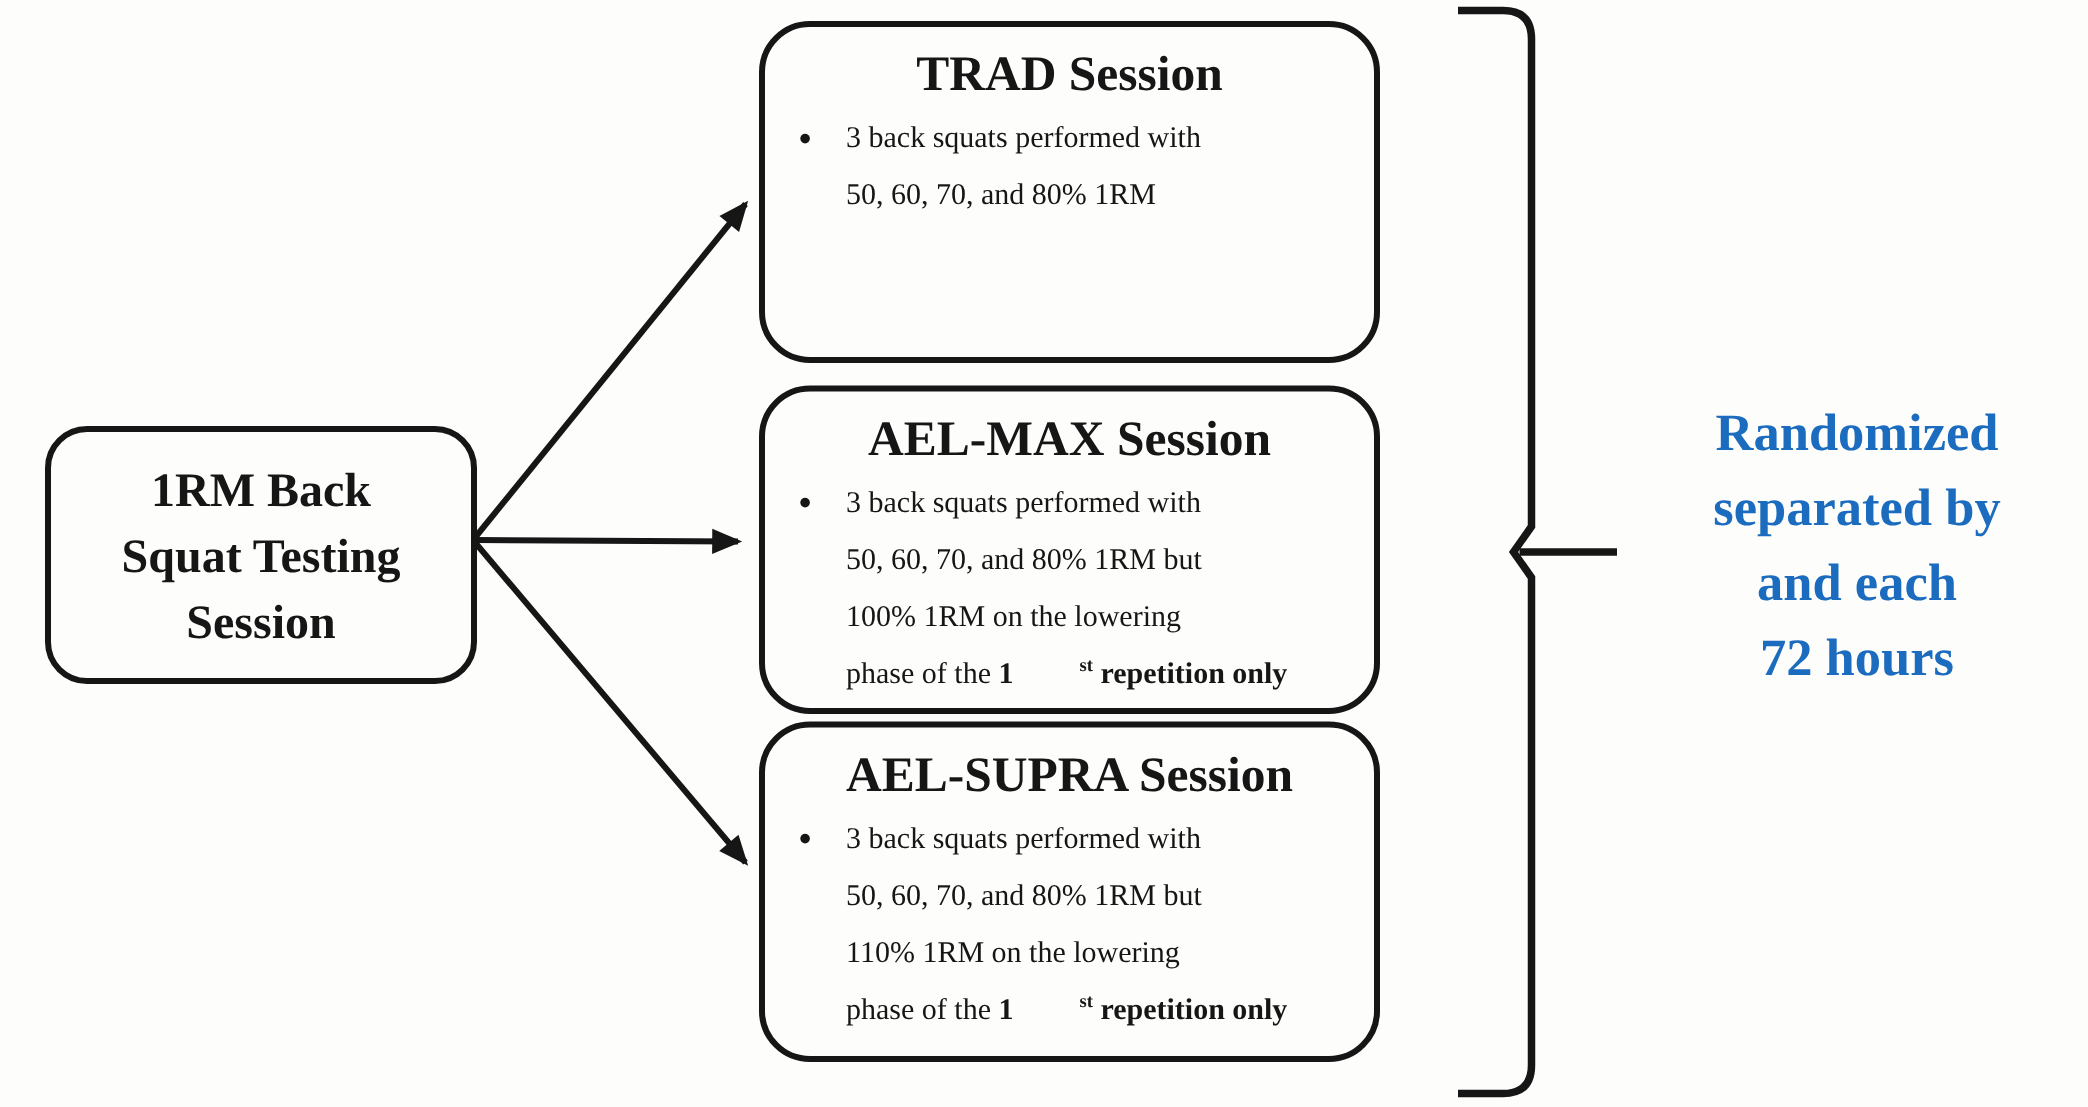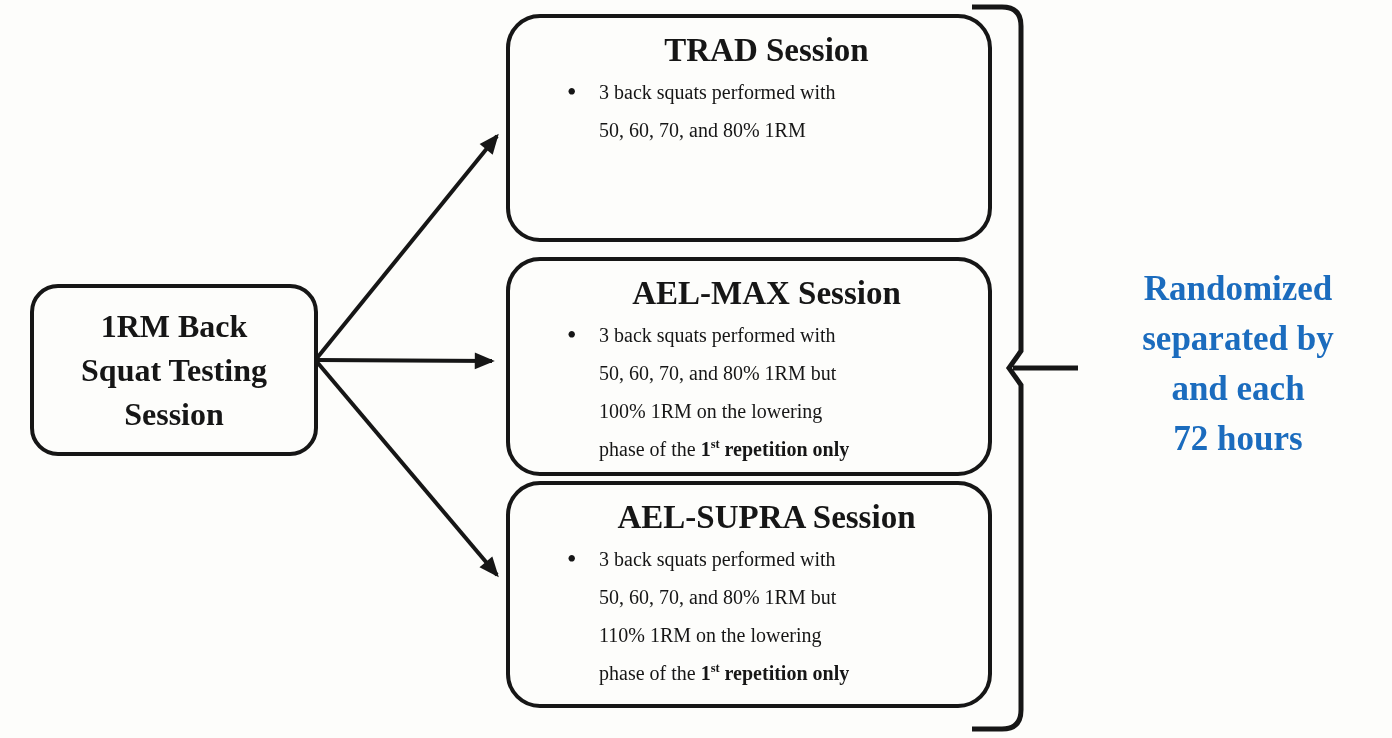--- a/index.html
+++ b/index.html
@@ -42,23 +42,22 @@
   }
   .left-box .lines {
     font-size: 32px;
     font-weight: bold;
     line-height: 44px;
     text-align: center;
     white-space: nowrap;
   }
   .session-box {
     left: 506px;
-    width: 486px;
+    width: 414px;
     border-radius: 34px;
-    padding-left: 35px;
   }
   .session-box.pos-0 { top: 14px;  height: 228px; }
   .session-box.pos-1 { top: 257px; height: 219px; }
   .session-box.pos-2 { top: 481px; height: 227px; }
   .session-title {
     text-align: center;
     font-size: 33px;
     font-weight: bold;
     line-height: 40px;
     padding-top: 12px;
@@ -77,20 +76,21 @@
   }
   .bullet-text {
     font-size: 20px;
     line-height: 38px;
     white-space: nowrap;
   }
   .tail-line sup {
     font-size: 0.62em;
     vertical-align: super;
     line-height: 0;
+    margin-left: 44px;
   }
   .blue-label {
     position: absolute;
     font-weight: bold;
     text-align: center;
     line-height: 50px;
     white-space: nowrap;
   }
   .interval-label {
     left: 330px;

